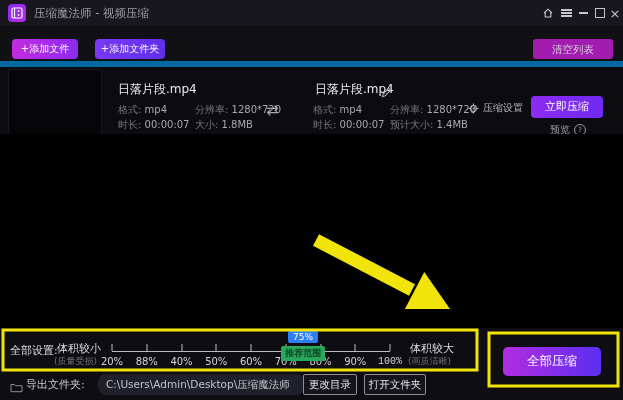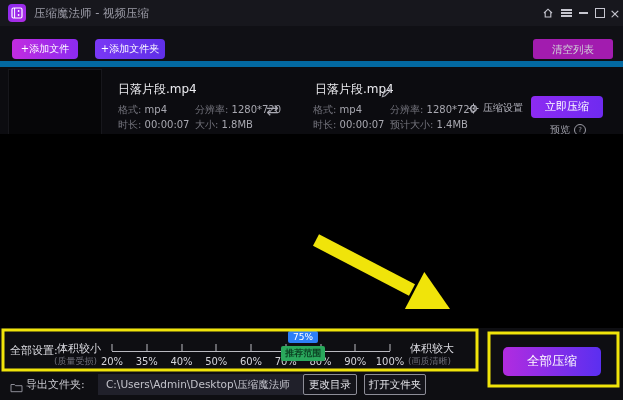--- a/index.html
+++ b/index.html
@@ -53,21 +53,21 @@
   #track-line{position:absolute;left:0;top:23px;width:278px;height:1px;background:#b9b9c0;}
   .tickmark{position:absolute;top:16px;width:1px;height:7px;background:#b9b9c0;transform:translateX(-50%);}
   .ticklab{position:absolute;top:28px;font-size:10px;color:#d4d4da;transform:translateX(-50%);white-space:nowrap;}
   #recommend-badge{position:absolute;left:68.75%;top:18px;transform:translateX(-50%);background:#2aa85c;
       color:#0c4424;font-size:9px;font-weight:bold;padding:1px 4px;border-radius:2px;white-space:nowrap;}
   #value-tooltip{position:absolute;left:68.75%;top:3px;transform:translateX(-50%);background:#2d7ff7;
       color:#fff;font-size:9px;padding:1px 5px;border-radius:2px;white-space:nowrap;}
 
   
   #export-label{position:absolute;left:26px;top:49px;font-size:11px;color:#c9c9d0;white-space:nowrap;}
-  #export-path{position:absolute;left:98px;top:46px;width:198px;height:21px;background:#20202a;border:none;border-radius:0;
+  #export-path{position:absolute;left:98px;top:46px;width:198px;height:21px;background:#20202a;border:none;border-radius:8px;
       color:#c2c2ca;font-size:10.5px;padding:0 0 0 8px;font-family:inherit;}
   .outline-btn{position:absolute;top:46px;height:21px;background:#14141a;border:1px solid #8d8d97;border-radius:2px;
       color:#e4e4ea;font-size:10.5px;text-align:center;padding:0;font-family:inherit;}
   #btn-change-dir{left:303px;width:54px;}
   #btn-open-folder{left:364px;width:62px;}
 
   
   #btn-compress-all{position:absolute;left:503px;top:347px;width:98px;height:29px;border:none;border-radius:5px;
       background:linear-gradient(90deg,#b12ce0,#5b2ff0);color:#fff;font-size:12.5px;text-align:center;padding:0;font-family:inherit;}
 
@@ -179,28 +179,28 @@
         <div class="tickmark" style="left:0%;"></div>
         <div class="tickmark" style="left:12.5%;"></div>
         <div class="tickmark" style="left:25%;"></div>
         <div class="tickmark" style="left:37.5%;"></div>
         <div class="tickmark" style="left:50%;"></div>
         <div class="tickmark" style="left:62.5%;"></div>
         <div class="tickmark" style="left:75%;"></div>
         <div class="tickmark" style="left:87.5%;"></div>
         <div class="tickmark" style="left:100%;"></div>
         <span class="ticklab" style="left:0%;">20%</span>
-        <span class="ticklab" style="left:12.5%;">35%</span>
+        <span class="ticklab" style="left:12.5%;">88%</span>
         <span class="ticklab" style="left:25%;">40%</span>
         <span class="ticklab" style="left:37.5%;">50%</span>
         <span class="ticklab" style="left:50%;">60%</span>
         <span class="ticklab" style="left:62.5%;">70%</span>
         <span class="ticklab" style="left:75%;">80%</span>
         <span class="ticklab" style="left:87.5%;">90%</span>
-        <span class="ticklab" style="left:100%;">100%</span>
+        <span class="ticklab" style="left:100%;font-family:Liberation Mono, monospace;">100%</span>
         <span id="recommend-badge">推荐范围</span>
         <span id="value-tooltip">75%</span>
       </div>
     </div>
 
     <span class="slab" style="left:410px;top:13px;">体积较大</span>
     <span class="ssub" style="left:408px;top:27px;">(画质清晰)</span>
 
     <span class="abs" style="left:10px;top:50px;">
       <svg width="13" height="11" viewBox="0 0 13 11">

